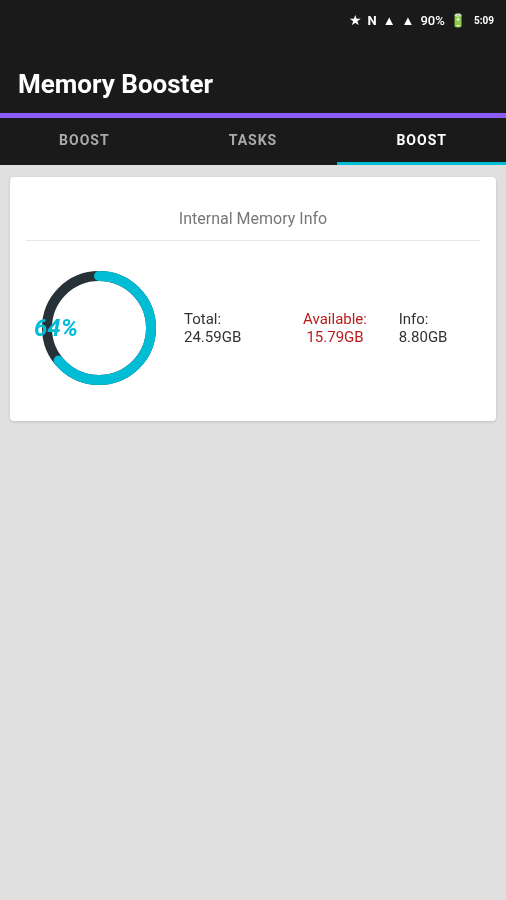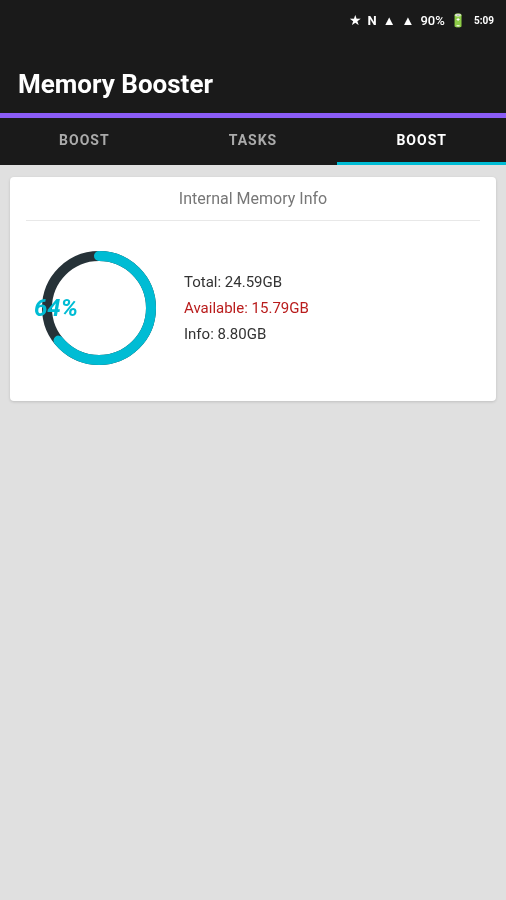--- a/index.html
+++ b/index.html
@@ -77,21 +77,21 @@
       padding: 12px 10px;
       display: flex;
       flex-direction: column;
       gap: 12px;
     }
 
     
     .card {
       background: white;
       border-radius: 4px;
-      padding: 12px 16px 20px 16px;
+      padding: 32px 16px 20px 16px;
       box-shadow: 0 1px 3px rgba(0,0,0,0.15);
     }
 
     .card-title {
       text-align: center;
       color: #777;
       font-size: 16px;
       margin-bottom: 14px;
       padding-bottom: 12px;
       border-bottom: 1px solid #e8e8e8;
@@ -128,21 +128,21 @@
       color: #00bcd4;
       font-size: 24px;
       font-weight: bold;
       position: relative;
       z-index: 1;
     }
 
     
     .memory-info {
       display: flex;
-      flex-direction: column;
+      flex-direction: row;
       gap: 8px;
     }
 
     .info-row {
       font-size: 15px;
       color: #333;
     }
 
     .info-row.available {
       color: #b91c1c;

